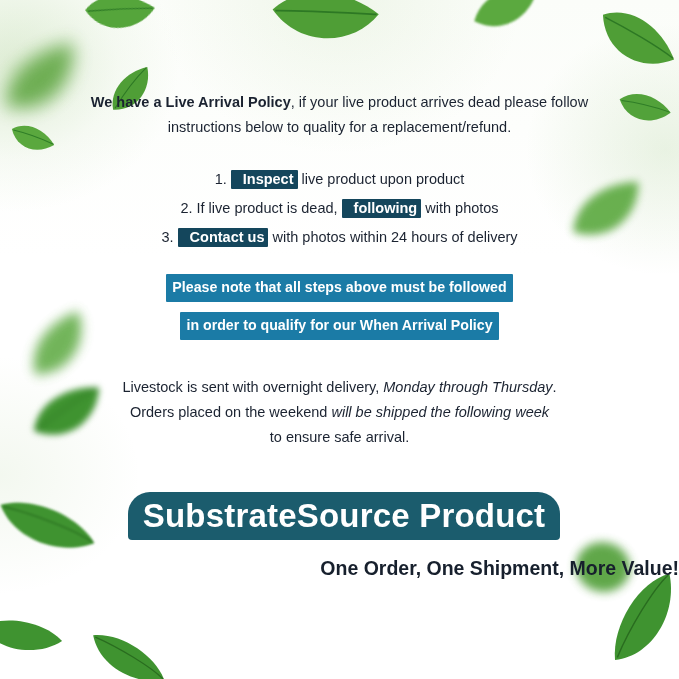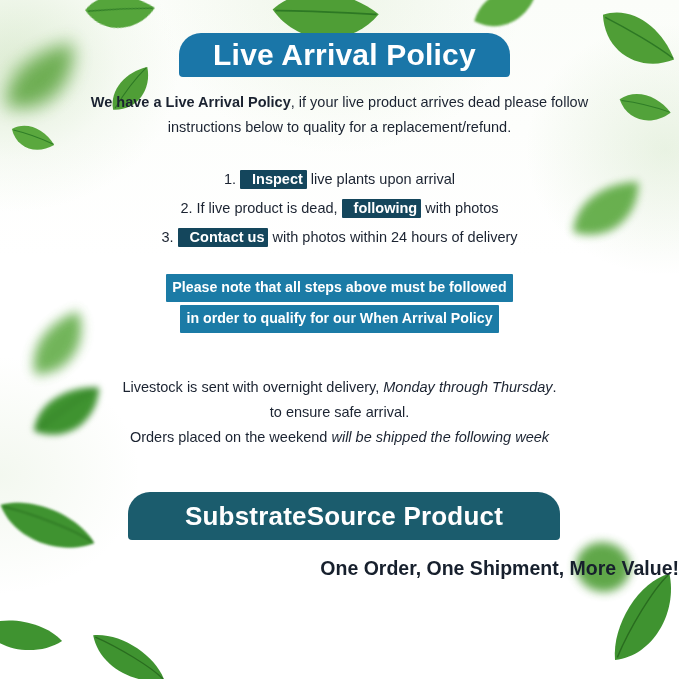--- a/index.html
+++ b/index.html
@@ -67,21 +67,21 @@
     border-radius: 22px 22px 4px 4px;
     font-size: 30px;
   }
   .banner-2 {
     left: 128px;
     top: 492px;
     width: 432px;
     height: 48px;
     background: #1b5c6d;
     border-radius: 22px 22px 4px 4px;
-    font-size: 26px;
+    font-size: 33px;
   }
 
   .para {
     position: absolute;
     width: 100%;
     text-align: center;
     color: #1b2331;
     font-size: 14.5px;
     line-height: 25px;
   }
@@ -133,21 +133,21 @@
   .note-line {
     display: inline-block;
     background: #1b7ba6;
     color: #ffffff;
     font-weight: bold;
     font-size: 14.2px;
     padding: 2px 6px 3px 6px;
     border-radius: 1px;
     white-space: nowrap;
   }
-  .note-row { display: block; margin-bottom: 3px; }
+  .note-row { display: block; margin-bottom: 10px; }
 </style>
 </head>
 <body>
 
 <div id="page">
 
   <div class="leaf-layer">
 
     <div class="leaf" style="left:-4px; top:42px; width:96px; height:82px; transform:rotate(-28deg); filter:blur(9px); opacity:.85;">
       <svg viewBox="0 0 100 70">
@@ -252,36 +252,33 @@
       <svg viewBox="0 0 120 60">
           <path d="M2 30 C30 2 86 -4 118 14 C92 46 36 58 2 30 Z" fill="#3f9330"></path>
           <path d="M6 30 C40 20 92 12 116 14" stroke="#296c1f" stroke-width="1.6" fill="none"></path>
         </svg>
     </div>
 
   </div>
 
   <div id="content">
 
-    <div class="banner banner-1">
-      <span>Live Arrival Policy</span>
-    </div>
 
     <div class="para intro">
       <div>
         <b>We have a Live Arrival Policy</b><span>, if your live product arrives dead please follow</span>
       </div>
       <div>instructions below to quality for a replacement/refund.</div>
     </div>
 
     <div class="steps">
 
       <div class="step">
         <span>1.</span>
-        <span></span><span class="hl">Inspect</span><span> live plants upon arrival</span>
+        <span></span><span class="hl">Inspect</span><span> live product upon product</span>
       </div>
 
       <div class="step">
         <span>2.</span>
         <span>If live product is dead, </span><span class="hl">following</span><span> with photos</span>
       </div>
 
       <div class="step">
         <span>3.</span>
         <span></span><span class="hl">Contact us</span><span> with photos within 24 hours of delivery</span>
@@ -295,24 +292,24 @@
       </span>
       <span class="note-row">
         <span class="note-line">in order to qualify for our When Arrival Policy</span>
       </span>
     </div>
 
     <div class="para livestock">
       <div>
         <span>Livestock is sent with overnight delivery, </span><i>Monday through Thursday</i><span>.</span>
       </div>
-      <div>to ensure safe arrival.</div>
       <div>
         <span>Orders placed on the weekend </span><i>will be shipped the following week</i>
       </div>
+      <div>to ensure safe arrival.</div>
     </div>
 
     <div class="banner banner-2">
       <span>SubstrateSource Product</span>
     </div>
 
     <div class="subhead">One Order, One Shipment, More Value!</div>
 
 
   </div>

